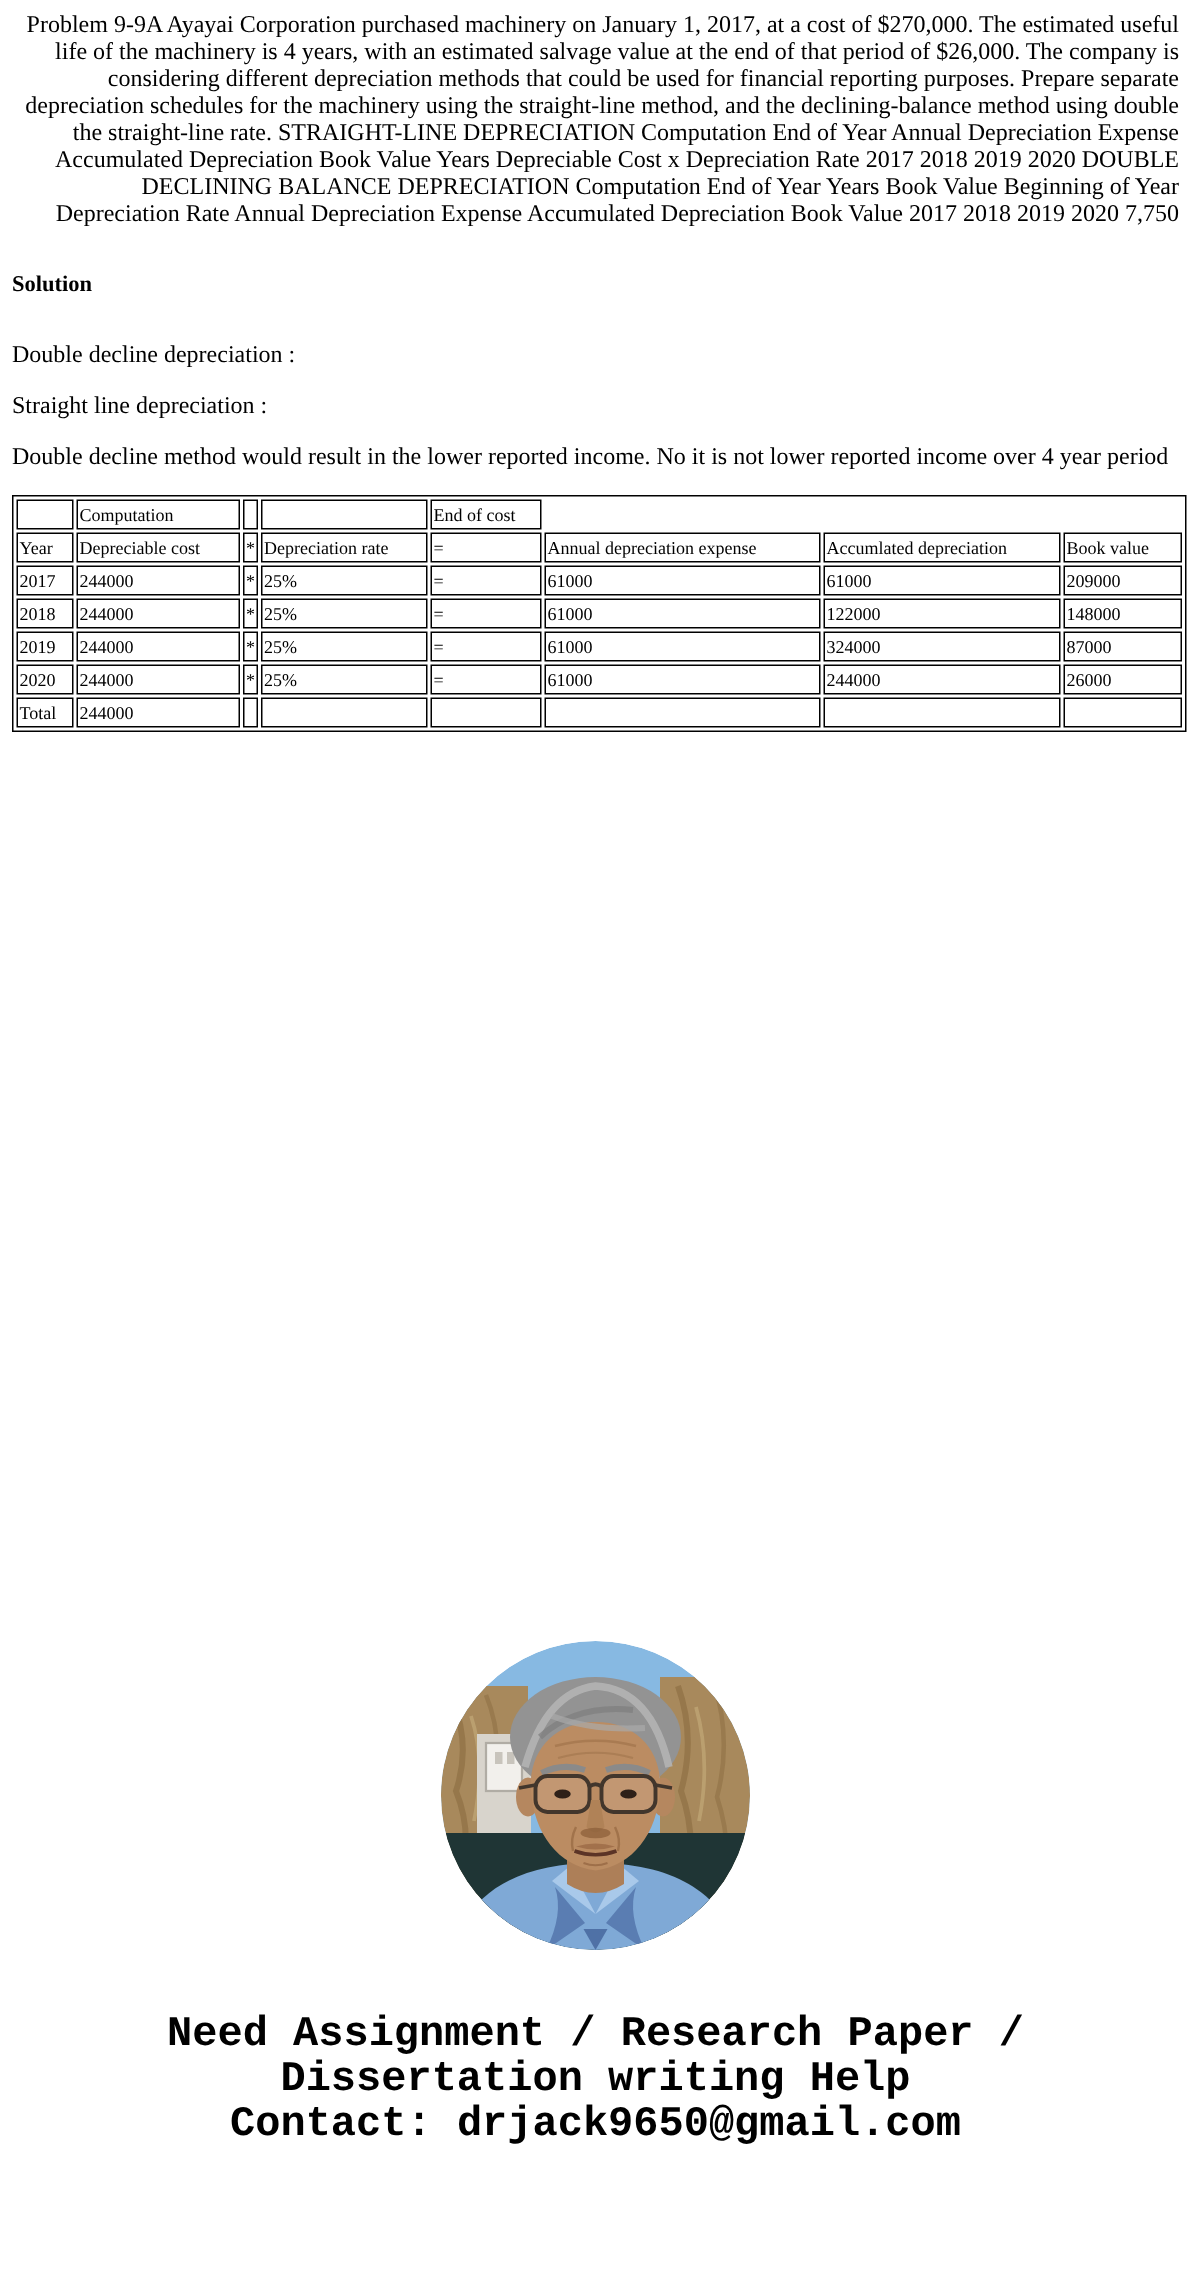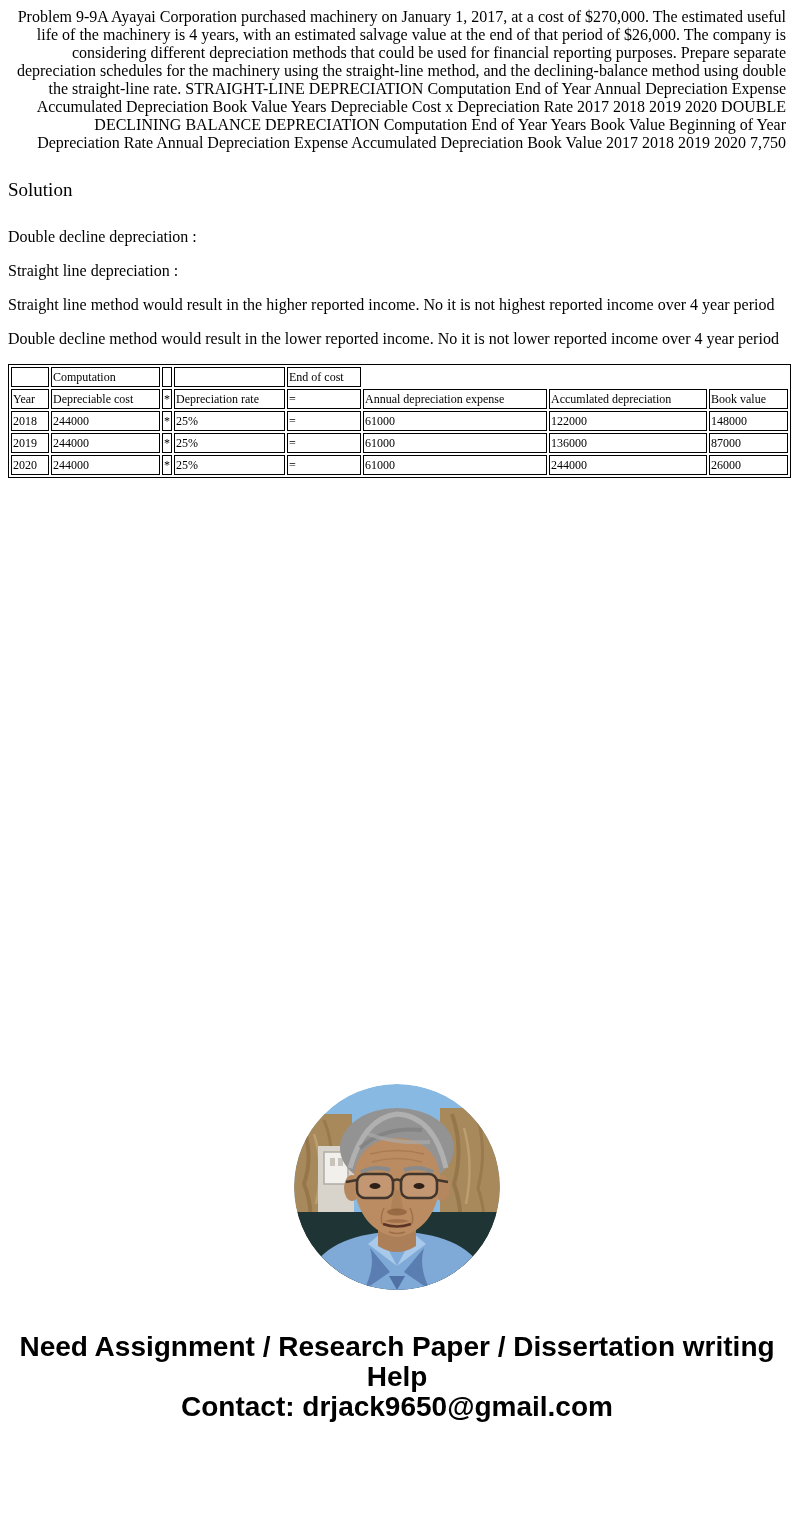--- a/index.html
+++ b/index.html
@@ -16,23 +16,23 @@
     line-height: 18px;
   }
   .para {
     margin: 16px 0;
   }
   .para.first {
     margin-top: 0;
     text-align: right;
   }
   .solution-heading {
-    font-size: 19px;
+    font-size: 15px;
     line-height: 22px;
-    font-weight: normal;
+    font-weight: bold;
     margin: 27px 0;
   }
   table.dep-table {
     border-collapse: separate;
     border-spacing: 2px;
     border: 1px solid #000000;
     table-layout: fixed;
     width: 781px;
     margin-top: 16px;
     font-size: 12px;
@@ -54,39 +54,38 @@
   .avatar-circle {
     width: 206px;
     height: 206px;
     border-radius: 50%;
     overflow: hidden;
   }
   .footer-block {
     margin-top: 42px;
     margin-bottom: 26px;
     text-align: center;
-    font-family: Liberation Sans, sans-serif;
+    font-family: Liberation Mono, monospace;
     font-weight: 700;
     font-size: 28px;
     line-height: 30px;
     color: #000000;
   }
 </style>
 </head>
 <body>
 
 <div class="page">
 
   <p class="para first">Problem 9-9A Ayayai Corporation purchased machinery on January 1, 2017, at a cost of $270,000. The estimated useful life of the machinery is 4 years, with an estimated salvage value at the end of that period of $26,000. The company is considering different depreciation methods that could be used for financial reporting purposes. Prepare separate depreciation schedules for the machinery using the straight-line method, and the declining-balance method using double the straight-line rate. STRAIGHT-LINE DEPRECIATION Computation End of Year Annual Depreciation Expense Accumulated Depreciation Book Value Years Depreciable Cost x Depreciation Rate 2017 2018 2019 2020 DOUBLE DECLINING BALANCE DEPRECIATION Computation End of Year Years Book Value Beginning of Year Depreciation Rate Annual Depreciation Expense Accumulated Depreciation Book Value 2017 2018 2019 2020 7,750</p>
 
   <div class="solution-heading">Solution</div>
 
   <p class="para">Double decline depreciation :</p>
   <p class="para">Straight line depreciation :</p>
-  <p class="para">Straight line method would result in the higher reported income. No it is not highest reported income over 4 year period</p>
   <p class="para">Double decline method would result in the lower reported income. No it is not lower reported income over 4 year period</p>
 
   <table class="dep-table">
     <colgroup>
         <col style="width: 38px;">
         <col style="width: 109px;">
         <col style="width: 10px;">
         <col style="width: 111px;">
         <col style="width: 74px;">
         <col style="width: 184px;">
@@ -105,48 +104,68 @@
           <td>Year</td>
           <td>Depreciable cost</td>
           <td>*</td>
           <td>Depreciation rate</td>
           <td>=</td>
           <td>Annual depreciation expense</td>
           <td>Accumlated depreciation</td>
           <td>Book value</td>
         </tr>
         <tr>
+          <td>2017</td>
+          <td>244000</td>
+          <td>*</td>
+          <td>25%</td>
+          <td>=</td>
+          <td>61000</td>
+          <td>61000</td>
+          <td>209000</td>
+        </tr>
+        <tr>
           <td>2018</td>
           <td>244000</td>
           <td>*</td>
           <td>25%</td>
           <td>=</td>
           <td>61000</td>
           <td>122000</td>
           <td>148000</td>
         </tr>
         <tr>
           <td>2019</td>
           <td>244000</td>
           <td>*</td>
           <td>25%</td>
           <td>=</td>
           <td>61000</td>
-          <td>136000</td>
+          <td>324000</td>
           <td>87000</td>
         </tr>
         <tr>
           <td>2020</td>
           <td>244000</td>
           <td>*</td>
           <td>25%</td>
           <td>=</td>
           <td>61000</td>
           <td>244000</td>
           <td>26000</td>
+        </tr>
+        <tr>
+          <td>Total</td>
+          <td>244000</td>
+          <td></td>
+          <td></td>
+          <td></td>
+          <td></td>
+          <td></td>
+          <td></td>
         </tr>
       </tbody>
   </table>
 
   <div class="avatar-wrap">
     <div class="avatar-circle">
       <svg width="206" height="206" viewBox="0 0 206 206" xmlns="http://www.w3.org/2000/svg">
         <defs>
           <clipPath id="avclip">
               <circle cx="103" cy="103" r="103"></circle>

